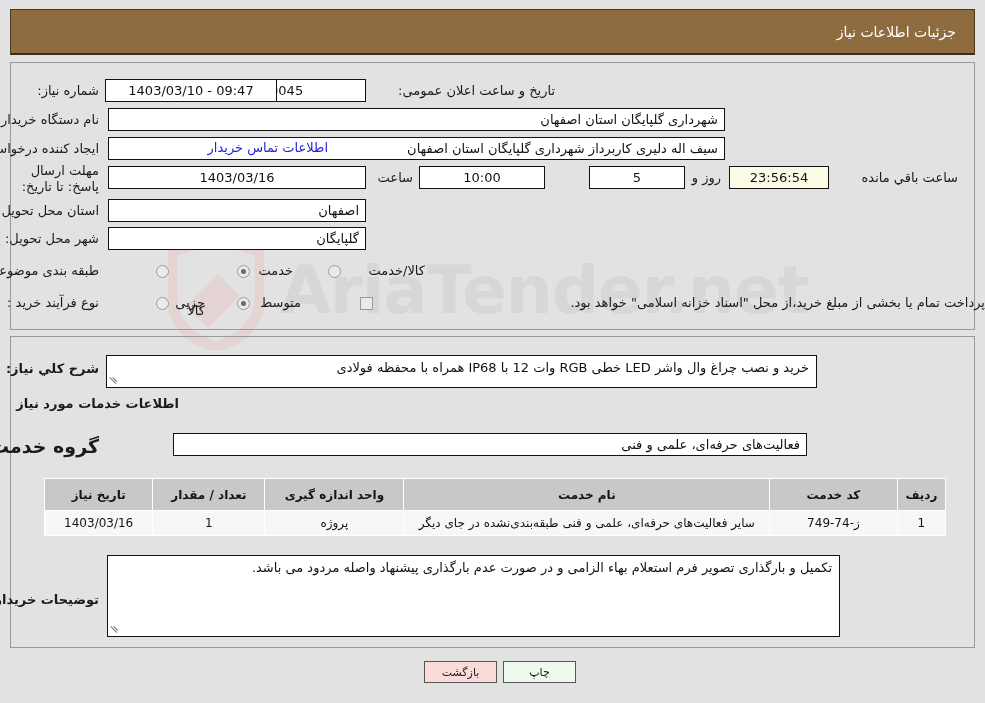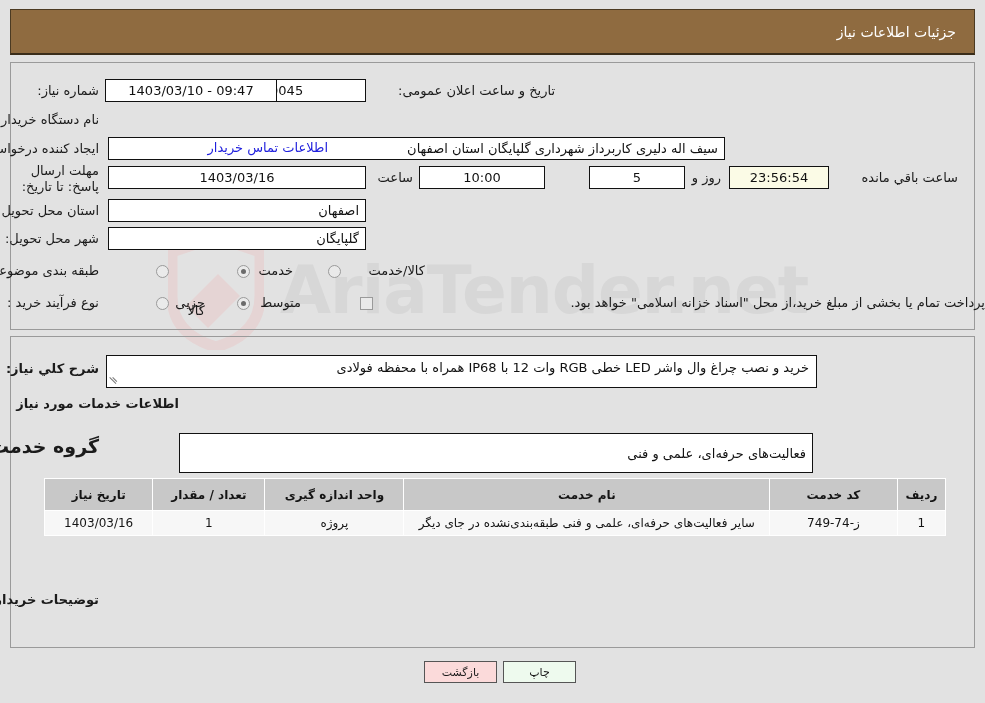--- a/index.html
+++ b/index.html
@@ -245,20 +245,21 @@
   <div class="panel" id="panel-bottom"></div>
 
   <div class="lbl" style="right:886px; top:82px;">شماره نیاز:</div>
   <div class="box ltr" style="right:619px; top:79px; width:258px; height:23px;">1103095120000045</div>
 
   <div class="lbl" style="right:430px; top:82px;">تاریخ و ساعت اعلان عمومی:</div>
 
   <div class="box ltr" style="left:105px; top:79px; width:172px; height:23px;">1403/03/10 - 09:47</div>
 
   <div class="lbl" style="right:886px; top:111px;">نام دستگاه خریدار:</div>
+  <div class="box right" style="right:260px; top:108px; width:617px; height:23px;">شهرداری گلپایگان استان اصفهان</div>
 
   <div class="lbl" style="right:886px; top:140px;">ایجاد کننده درخواست:</div>
   <div class="box right" style="right:260px; top:137px; width:617px; height:23px;">سیف اله دلیری کاربرداز شهرداری گلپایگان استان اصفهان</div>
   <div class="link" style="right:657px; top:140px;">اطلاعات تماس خریدار</div>
 
   <div class="lbl" style="right:886px; top:163px; line-height:16px; white-space:normal; width:92px; text-align:right;">مهلت ارسال پاسخ: تا تاریخ:</div>
   <div class="box ltr" style="right:619px; top:166px; width:258px; height:23px;">1403/03/16</div>
 
   <div class="lbl" style="right:572px; top:169px;">ساعت</div>
   <div class="box ltr" style="right:440px; top:166px; width:126px; height:23px;">10:00</div>
@@ -293,21 +294,21 @@
 
   <div class="lbl lbl-bold" style="right:886px; top:360px; font-size:13px;">شرح کلي نیاز:</div>
   <div class="ta" style="right:168px; top:355px; width:711px; height:33px;">
     <span>خرید و نصب چراغ وال واشر LED خطی RGB وات 12 با IP68 همراه با محفظه فولادی</span>
     <span class="grip"></span>
   </div>
 
   <div class="lbl lbl-bold" style="right:806px; top:395px; font-size:13px;">اطلاعات خدمات مورد نیاز</div>
 
   <div class="lbl lbl-bold" style="right:886px; top:437px; font-size:19px;">گروه خدمت:</div>
-  <div class="box right" style="right:172px; top:433px; width:634px; height:40px;">فعالیت‌های حرفه‌ای، علمی و فنی</div>
+  <div class="box right" style="right:178px; top:433px; width:634px; height:23px;">فعالیت‌های حرفه‌ای، علمی و فنی</div>
 
   <table class="tbl">
     <thead>
       <tr>
         <th style="width:40px;">ردیف</th>
         <th style="width:125px;">کد خدمت</th>
         <th style="width:385px;">نام خدمت</th>
         <th style="width:140px;">واحد اندازه گیری</th>
         <th style="width:110px;">تعداد / مقدار</th>
         <th style="width:102px;">تاریخ نیاز</th>
@@ -319,17 +320,21 @@
         <td>ز-74-749</td>
         <td>سایر فعالیت‌های حرفه‌ای، علمی و فنی طبقه‌بندی‌نشده در جای دیگر</td>
         <td>پروژه</td>
         <td>1</td>
         <td>1403/03/16</td>
       </tr>
     </tbody>
   </table>
 
   <div class="lbl lbl-bold" style="right:886px; top:591px; font-size:13px;">توضیحات خریدار:</div>
+  <div class="ta" style="right:145px; top:555px; width:733px; height:82px;">
+    <span>تکمیل و بارگذاری تصویر فرم استعلام بهاء الزامی و در صورت عدم بارگذاری پیشنهاد واصله مردود می باشد.</span>
+    <span class="grip"></span>
+  </div>
 
   <div class="btn btn-print" style="left:503px; top:661px; width:73px;">چاپ</div>
   <div class="btn btn-back" style="left:424px; top:661px; width:73px;">بازگشت</div>
 
 </div>
 
 </body></html>

